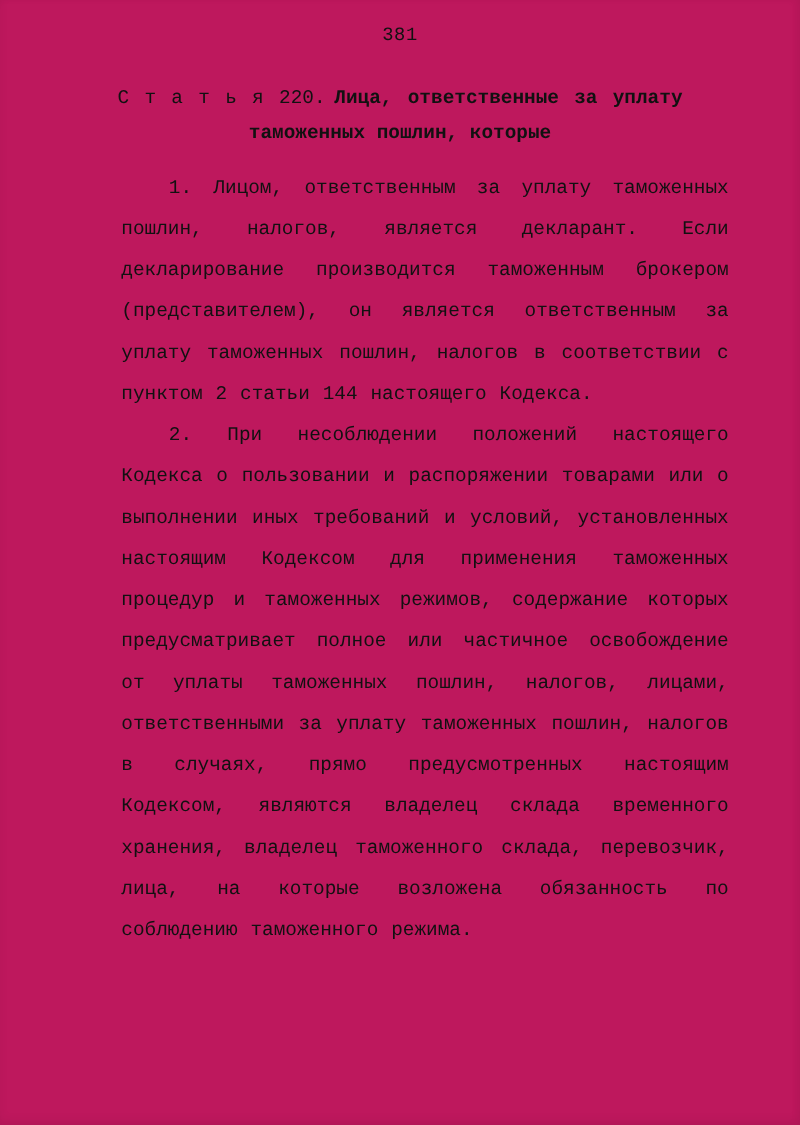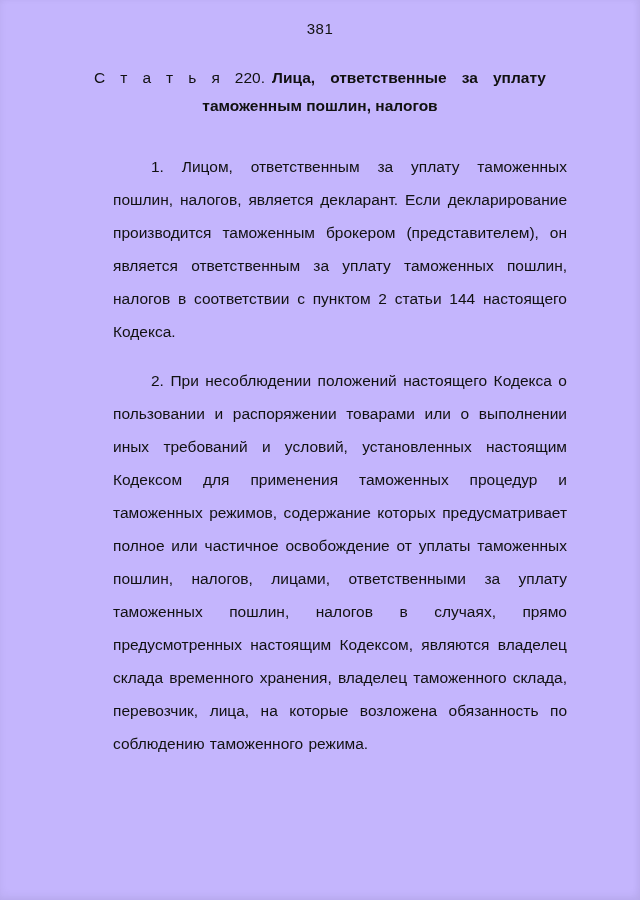--- a/index.html
+++ b/index.html
@@ -4,22 +4,22 @@
 <style>
   html, body {
     margin: 0;
     padding: 0;
     background: #ffffff;
   }
   .page {
     position: relative;
     width: 640px;
     height: 900px;
-    background: #c4b5fd;
-    font-family: Liberation Sans, sans-serif;
+    background: #be185d;
+    font-family: Liberation Mono, monospace;
     color: #111111;
     box-sizing: border-box;
     overflow: hidden;
     box-shadow: inset 0 -4px 8px rgba(0,0,0,0.05), inset -3px 0 6px rgba(0,0,0,0.03);
   }
   .page-number {
     padding-top: 20px;
     text-align: center;
     font-size: 15px;
     letter-spacing: 0.5px;
@@ -37,37 +37,37 @@
     margin-right: 7px;
     white-space: nowrap;
   }
   .article-title {
     font-weight: bold;
   }
   .body-text {
     padding: 14px 57px 0 97px;
   }
   .body-text p {
-    margin: 16px;
+    margin: 0;
     font-size: 15.5px;
     line-height: 33px;
     text-align: justify;
     text-indent: 38px;
     word-spacing: 1px;
   }
 </style>
 </head>
 <body>
 
 <div class="page">
 
   <div class="page-number">381</div>
 
   <div class="heading">
-    <span class="article-label">С т а т ь я  220.</span><span class="article-title">Лица, ответственные за уплату таможенным пошлин, налогов</span>
+    <span class="article-label">С т а т ь я  220.</span><span class="article-title">Лица, ответственные за уплату таможенных пошлин, которые</span>
   </div>
 
   <div class="body-text">
     <p>1. Лицом, ответственным за уплату таможенных пошлин, налогов, является декларант. Если декларирование производится таможенным брокером (представителем), он является ответственным за уплату таможенных пошлин, налогов в соответствии с пунктом 2 статьи 144 настоящего Кодекса.</p>
     <p>2. При несоблюдении положений настоящего Кодекса о пользовании и распоряжении товарами или о выполнении иных требований и условий, установленных настоящим Кодексом для применения таможенных процедур и таможенных режимов, содержание которых предусматривает полное или частичное освобождение от уплаты таможенных пошлин, налогов, лицами, ответственными за уплату таможенных пошлин, налогов в случаях, прямо предусмотренных настоящим Кодексом, являются владелец склада временного хранения, владелец таможенного склада, перевозчик, лица, на которые возложена обязанность по соблюдению таможенного режима.</p>
   </div>
 
 </div>
 
 </body></html>

